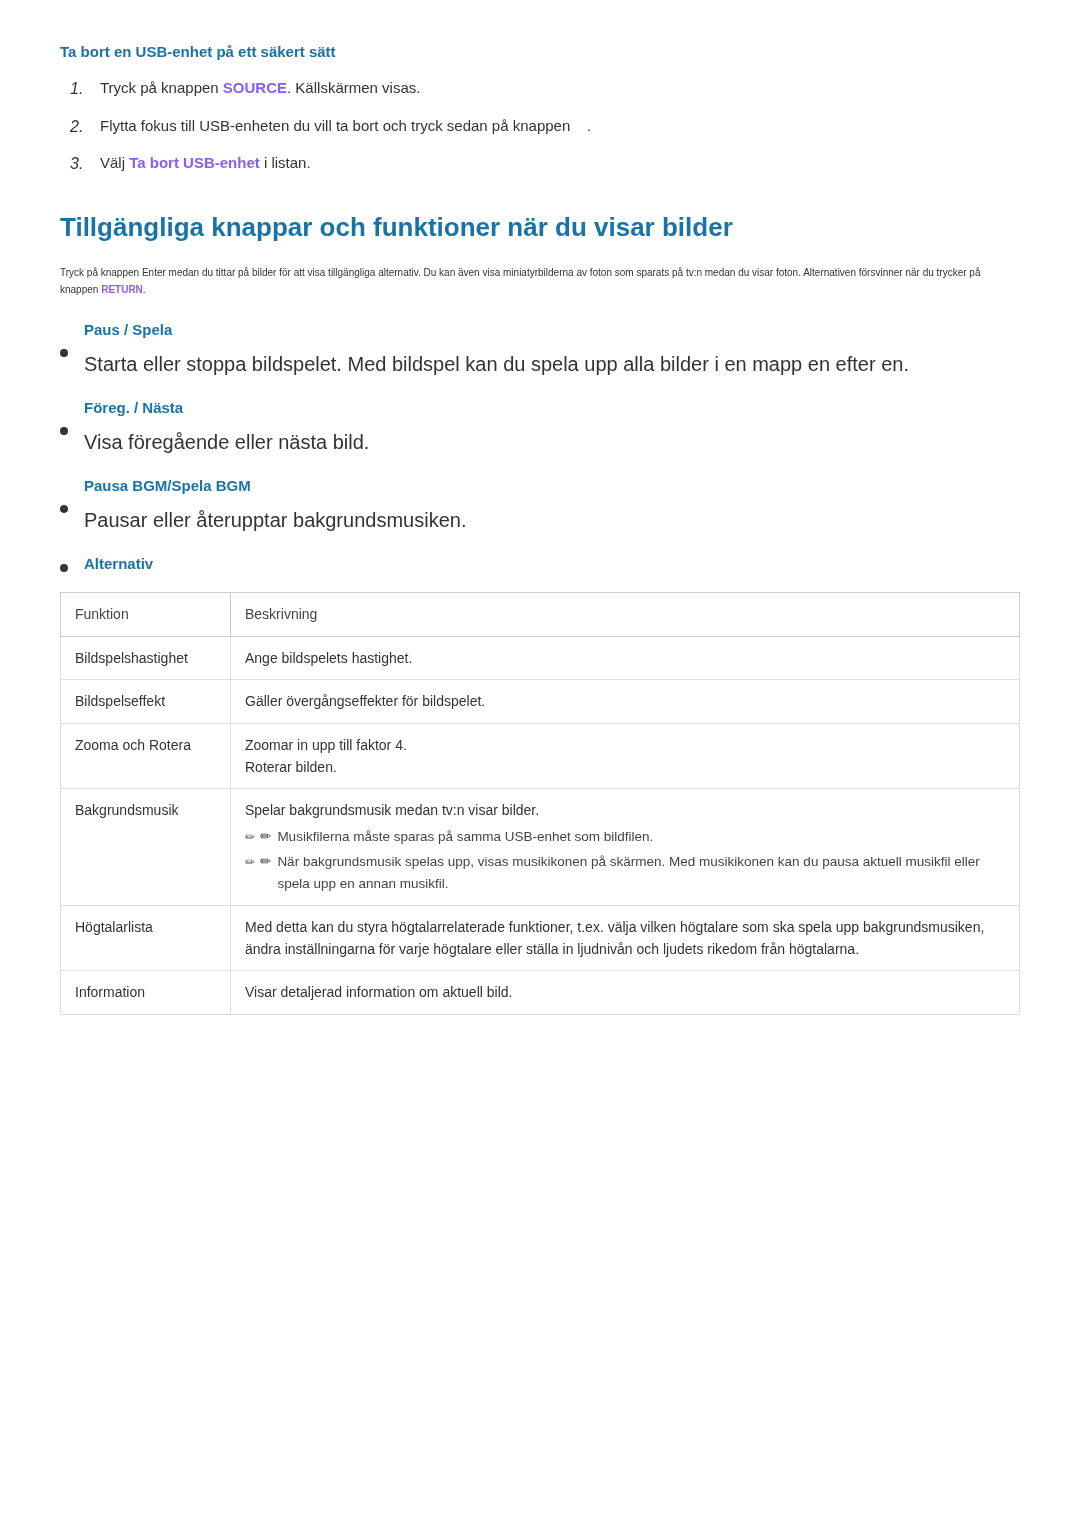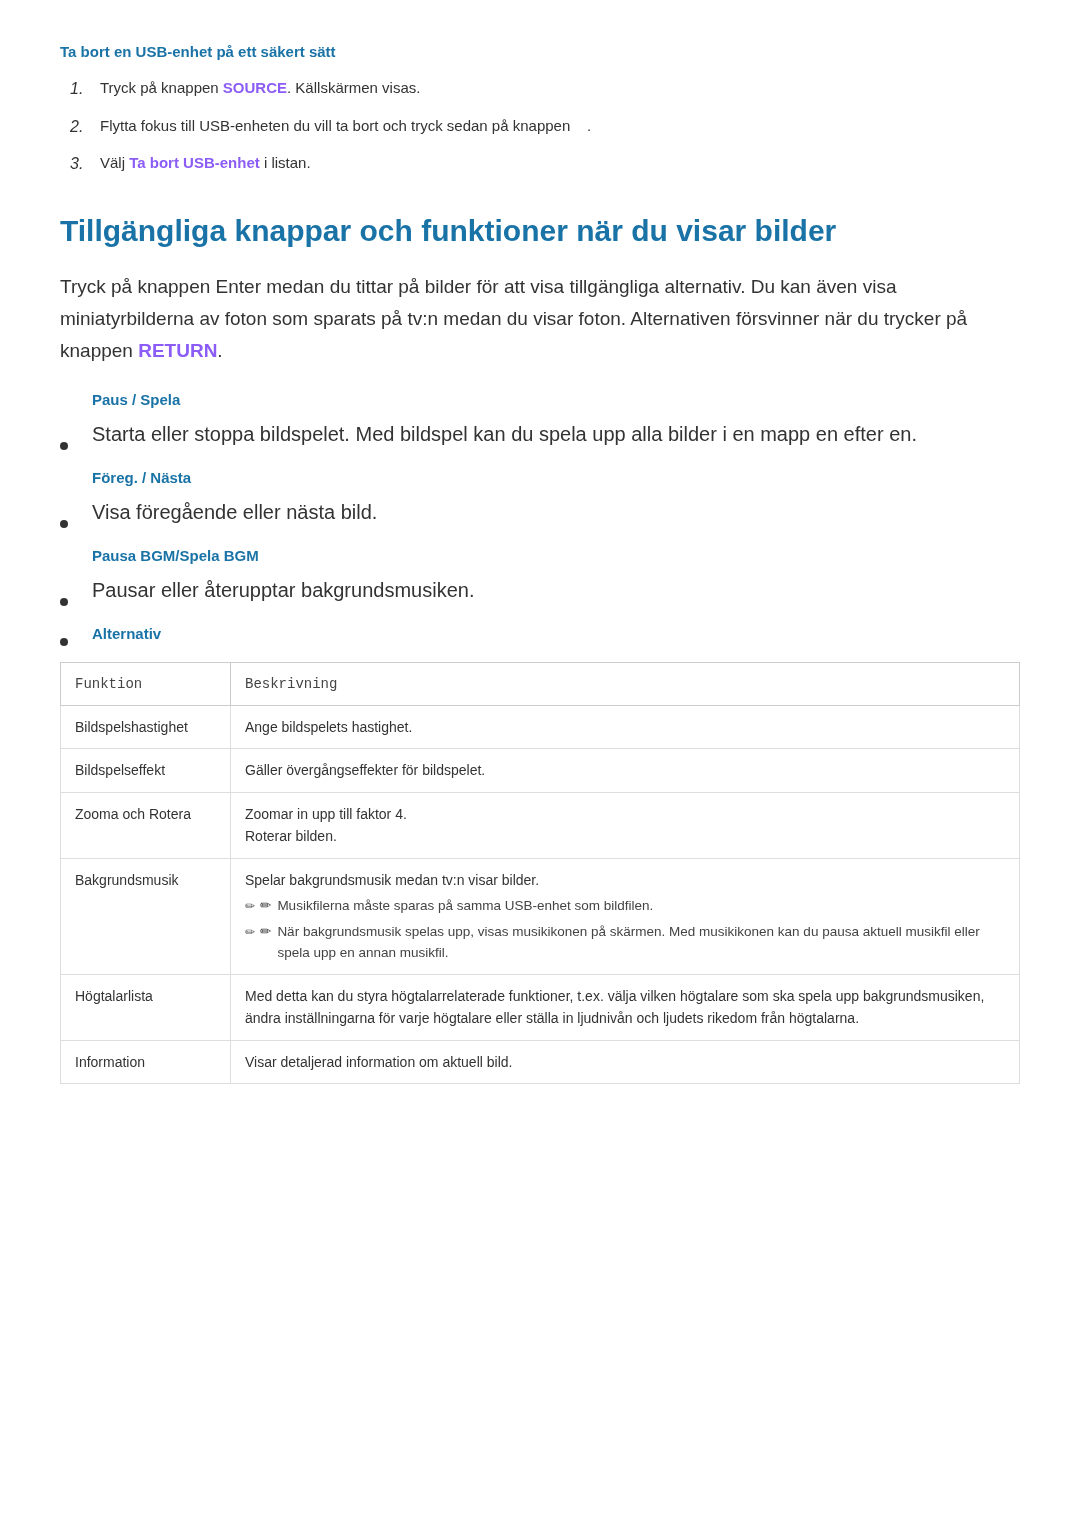--- a/index.html
+++ b/index.html
@@ -54,44 +54,43 @@
       color: #8b5cf6;
       font-weight: bold;
     }
 
     .section-divider {
       margin: 30px 0;
     }
 
     .main-section-title {
       color: #1a73a7;
-      font-size: 30px;
+      font-size: 26px;
       font-weight: bold;
       margin-bottom: 16px;
       border-bottom: none;
     }
 
     .intro-text {
-      font-size: 19px;
+      font-size: 10px;
       color: #333;
       margin-bottom: 20px;
       line-height: 1.7;
     }
 
     .bullet-list {
       list-style: none;
       margin-left: 0;
       margin-bottom: 10px;
     }
 
     .bullet-item {
       display: flex;
-      align-items: flex-end;
+      align-items: center;
       margin-bottom: 16px;
-      gap: 8px;
     }
 
     .bullet-dot {
       width: 8px;
       height: 8px;
       background: #333;
       border-radius: 50%;
       margin-top: 7px;
       margin-right: 16px;
       flex-shrink: 0;
@@ -120,21 +119,20 @@
       width: 100%;
     }
 
     .table-container table {
       width: 100%;
       border-collapse: collapse;
     }
 
     .table-header {
       background: #d8d8d8;
-      font-family: Liberation Mono, monospace;
     }
 
     .table-header th {
       padding: 10px 14px;
       font-size: 14px;
       font-weight: normal;
       color: #444;
       border: 1px solid #ccc;
       text-align: left;
     }

